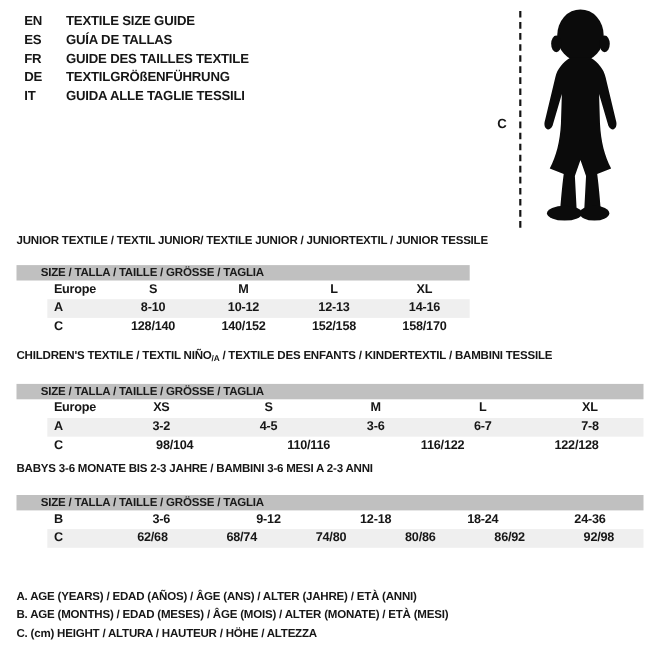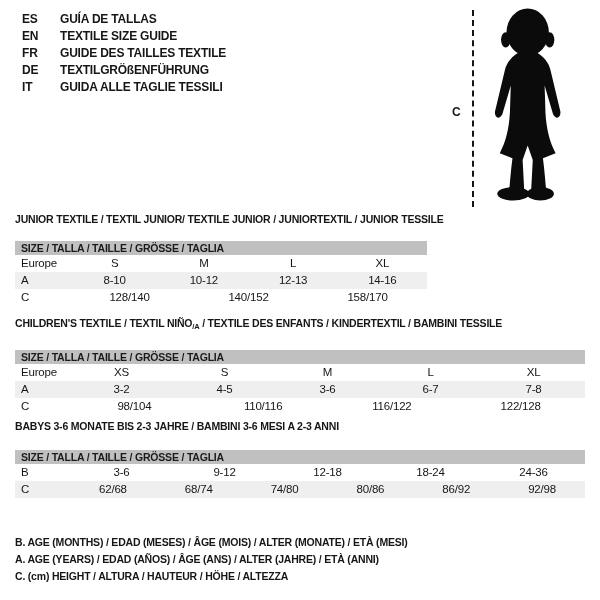--- a/index.html
+++ b/index.html
@@ -29,43 +29,43 @@
   #sec-junior  { top:213px; }
   #sec-children{ top:317px; }
   #sec-babies  { top:420px; }
   .sec-title { font-size:10.5px; font-weight:700; line-height:13px; white-space:nowrap; }
   .sub { font-size:7.5px; vertical-align:-2px; }
   #sec-junior  .tbl { margin-top:15px; width:412px; }
   #sec-children .tbl{ margin-top:17px; width:570px; }
   #sec-babies  .tbl { margin-top:17px; width:570px; }
 
   .size-bar { height:14px; line-height:14px; background:var(--bar,#c0c0c0);
-    padding-left:6px; font-size:10.5px; font-weight:700; color:#1a1a1a; }
-  .trow { display:flex; height:17px; line-height:17px; font-size:11.5px; font-weight:400; }
+    padding-left:22px; font-size:10.5px; font-weight:700; color:#1a1a1a; }
+  .trow { display:flex; height:17px; line-height:17px; font-size:11.5px; font-weight:700;margin-left:28px; }
   .trow.alt { background:var(--alt,#efefef); }
   .tlbl { width:55px; padding-left:6px; }
   .tval { flex:1; text-align:center; }
 
   
   .legend { position:absolute; left:15px; top:534px; }
   .legend-line { font-size:10.5px; font-weight:700; line-height:17px; white-space:nowrap; }
 </style>
 </head>
 <body>
 
 <div class="page">
 
   <div class="langs">
     <div class="lang">
+      <span class="code">EN</span>
+      <span>TEXTILE SIZE GUIDE</span>
+    </div>
+    <div class="lang">
       <span class="code">ES</span>
       <span>GUÍA DE TALLAS</span>
-    </div>
-    <div class="lang">
-      <span class="code">EN</span>
-      <span>TEXTILE SIZE GUIDE</span>
     </div>
     <div class="lang">
       <span class="code">FR</span>
       <span>GUIDE DES TAILLES TEXTILE</span>
     </div>
     <div class="lang">
       <span class="code">DE</span>
       <span>TEXTILGRÖßENFÜHRUNG</span>
     </div>
     <div class="lang">
@@ -111,20 +111,21 @@
             <span class="tlbl">A</span>
             <span class="tval">8-10</span>
             <span class="tval">10-12</span>
             <span class="tval">12-13</span>
             <span class="tval">14-16</span>
           </div>
           <div class="trow">
             <span class="tlbl">C</span>
             <span class="tval">128/140</span>
             <span class="tval">140/152</span>
+            <span class="tval">152/158</span>
             <span class="tval">158/170</span>
           </div>
         </div>
     </div>
   </div>
 
   <div class="sec" id="sec-children">
     <div class="sec-title"><span>CHILDREN'S TEXTILE / TEXTIL NIÑO</span><span class="sub">/A</span><span> / TEXTILE DES ENFANTS / KINDERTEXTIL / BAMBINI TESSILE</span></div>
     <div class="tbl">
       <div class="size-bar">SIZE / TALLA / TAILLE / GRÖSSE / TAGLIA</div>
@@ -176,18 +177,18 @@
             <span class="tval">74/80</span>
             <span class="tval">80/86</span>
             <span class="tval">86/92</span>
             <span class="tval">92/98</span>
           </div>
         </div>
     </div>
   </div>
 
   <div class="legend">
+    <div class="legend-line">A. AGE (YEARS) / EDAD (AÑOS) / ÂGE (ANS) / ALTER (JAHRE) / ETÀ (ANNI)</div>
     <div class="legend-line">B. AGE (MONTHS) / EDAD (MESES) / ÂGE (MOIS) / ALTER (MONATE) / ETÀ (MESI)</div>
-    <div class="legend-line">A. AGE (YEARS) / EDAD (AÑOS) / ÂGE (ANS) / ALTER (JAHRE) / ETÀ (ANNI)</div>
     <div class="legend-line">C. (cm) HEIGHT / ALTURA / HAUTEUR / HÖHE / ALTEZZA</div>
   </div>
 
 </div>
 
 </body></html>

